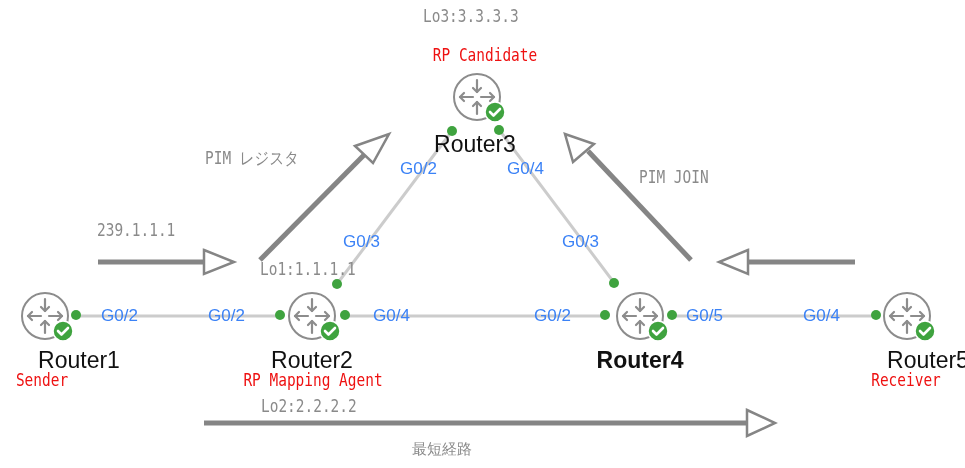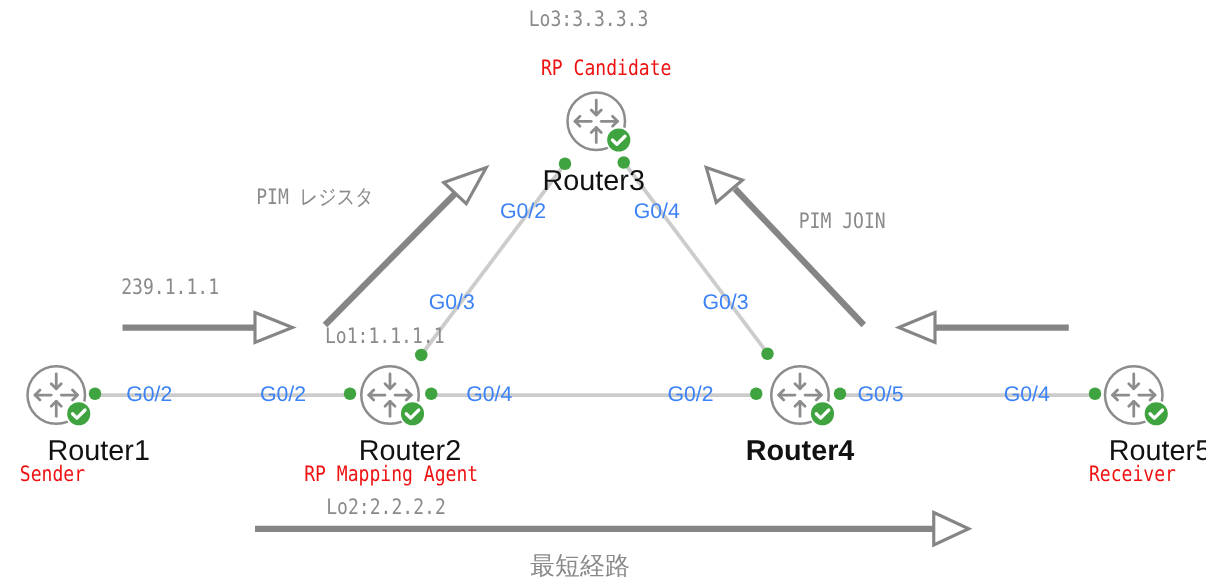--- a/index.html
+++ b/index.html
@@ -116,38 +116,38 @@
     <circle cx="452" cy="131" r="5"></circle>
     <circle cx="499" cy="130" r="5"></circle>
     <circle cx="614" cy="283" r="5"></circle>
     <circle cx="605" cy="315" r="5"></circle>
     <circle cx="672" cy="315" r="5"></circle>
     <circle cx="876" cy="315" r="5"></circle>
   </g>
 </svg>
 
 <div class="lbl rname center" style="left:45px; top:349px;margin-left:34px;">Router1</div>
-<div class="lbl rname center" style="left:328px; top:349px;">Router2</div>
+<div class="lbl rname center" style="left:312px; top:349px;">Router2</div>
 <div class="lbl rname center" style="left:475px; top:133px;">Router3</div>
 <div class="lbl rname center" style="left:640px; top:349px;font-weight:bold;">Router4</div>
 <div class="lbl rname center" style="left:928px; top:349px;">Router5</div>
 
 <div class="lbl role center" style="left:42px; top:372px;">Sender</div>
 <div class="lbl role center" style="left:313px; top:372px;">RP Mapping Agent</div>
 <div class="lbl role center" style="left:485px; top:47px;">RP Candidate</div>
 <div class="lbl role center" style="left:906px; top:372px;">Receiver</div>
 
 <div class="lbl note" style="left:423px; top:8px;">Lo3:3.3.3.3</div>
 <div class="lbl note" style="left:260px; top:261px;">Lo1:1.1.1.1</div>
 <div class="lbl note" style="left:261px; top:398px;">Lo2:2.2.2.2</div>
 
 <div class="lbl note" style="left:97px; top:222px;">239.1.1.1</div>
 <div class="lbl note" style="left:205px; top:150px;">PIM レジスタ</div>
 <div class="lbl note" style="left:639px; top:169px;">PIM JOIN</div>
-<div class="lbl note" style="left:424px; top:442px; transform:none; font-family:'DejaVu Sans', sans-serif; font-size:20px;">最短経路</div>
+<div class="lbl note" style="left:412px; top:442px; transform:none; font-family:'DejaVu Sans', sans-serif; font-size:15px;">最短経路</div>
 
 <div class="lbl port" style="left:101px; top:307px;">G0/2</div>
 <div class="lbl port" style="left:208px; top:307px;">G0/2</div>
 <div class="lbl port" style="left:373px; top:307px;">G0/4</div>
 <div class="lbl port" style="left:534px; top:307px;">G0/2</div>
 <div class="lbl port" style="left:686px; top:307px;">G0/5</div>
 <div class="lbl port" style="left:803px; top:307px;">G0/4</div>
 <div class="lbl port" style="left:343px; top:233px;">G0/3</div>
 <div class="lbl port" style="left:400px; top:160px;">G0/2</div>
 <div class="lbl port" style="left:507px; top:160px;">G0/4</div>

